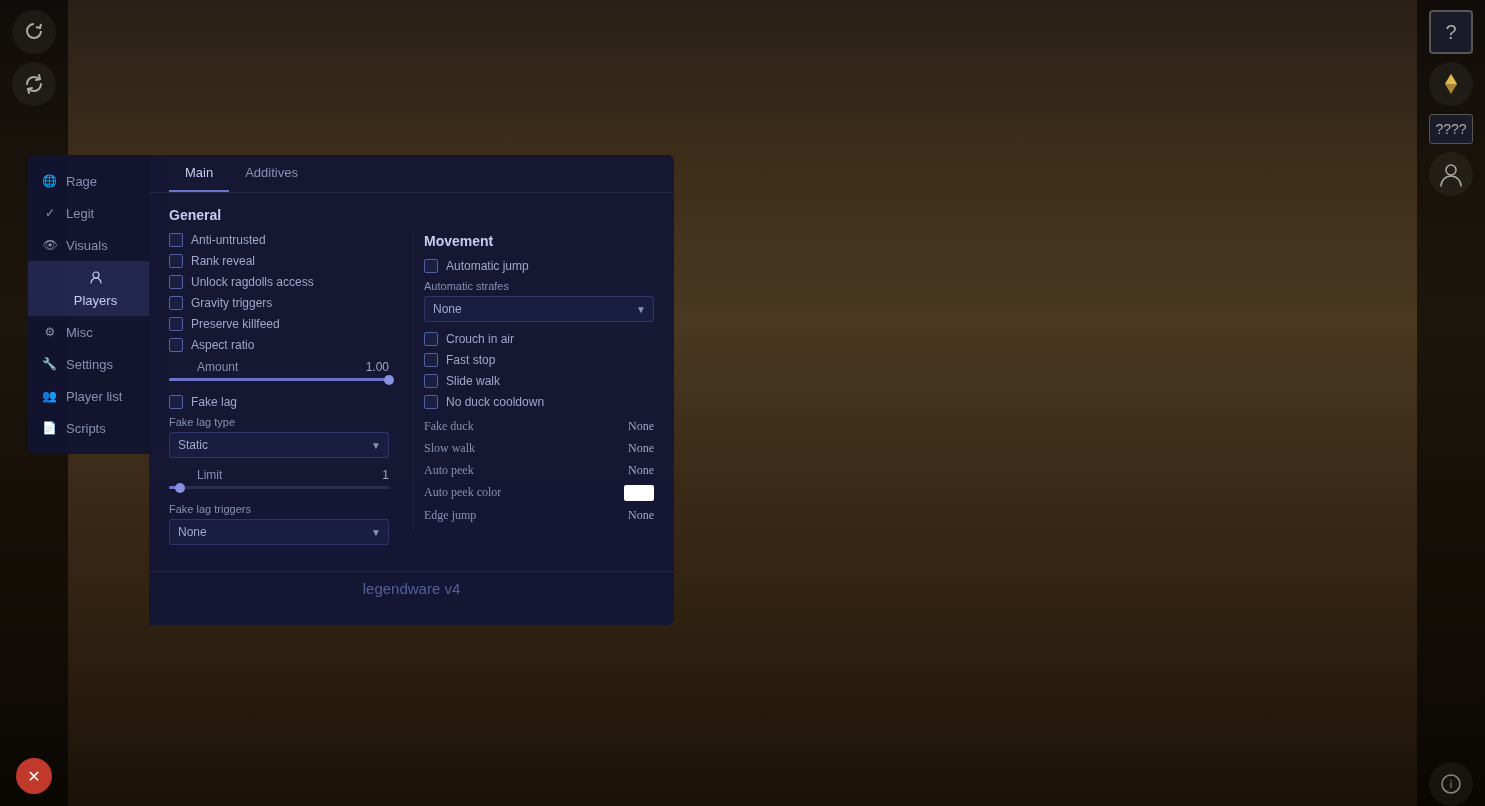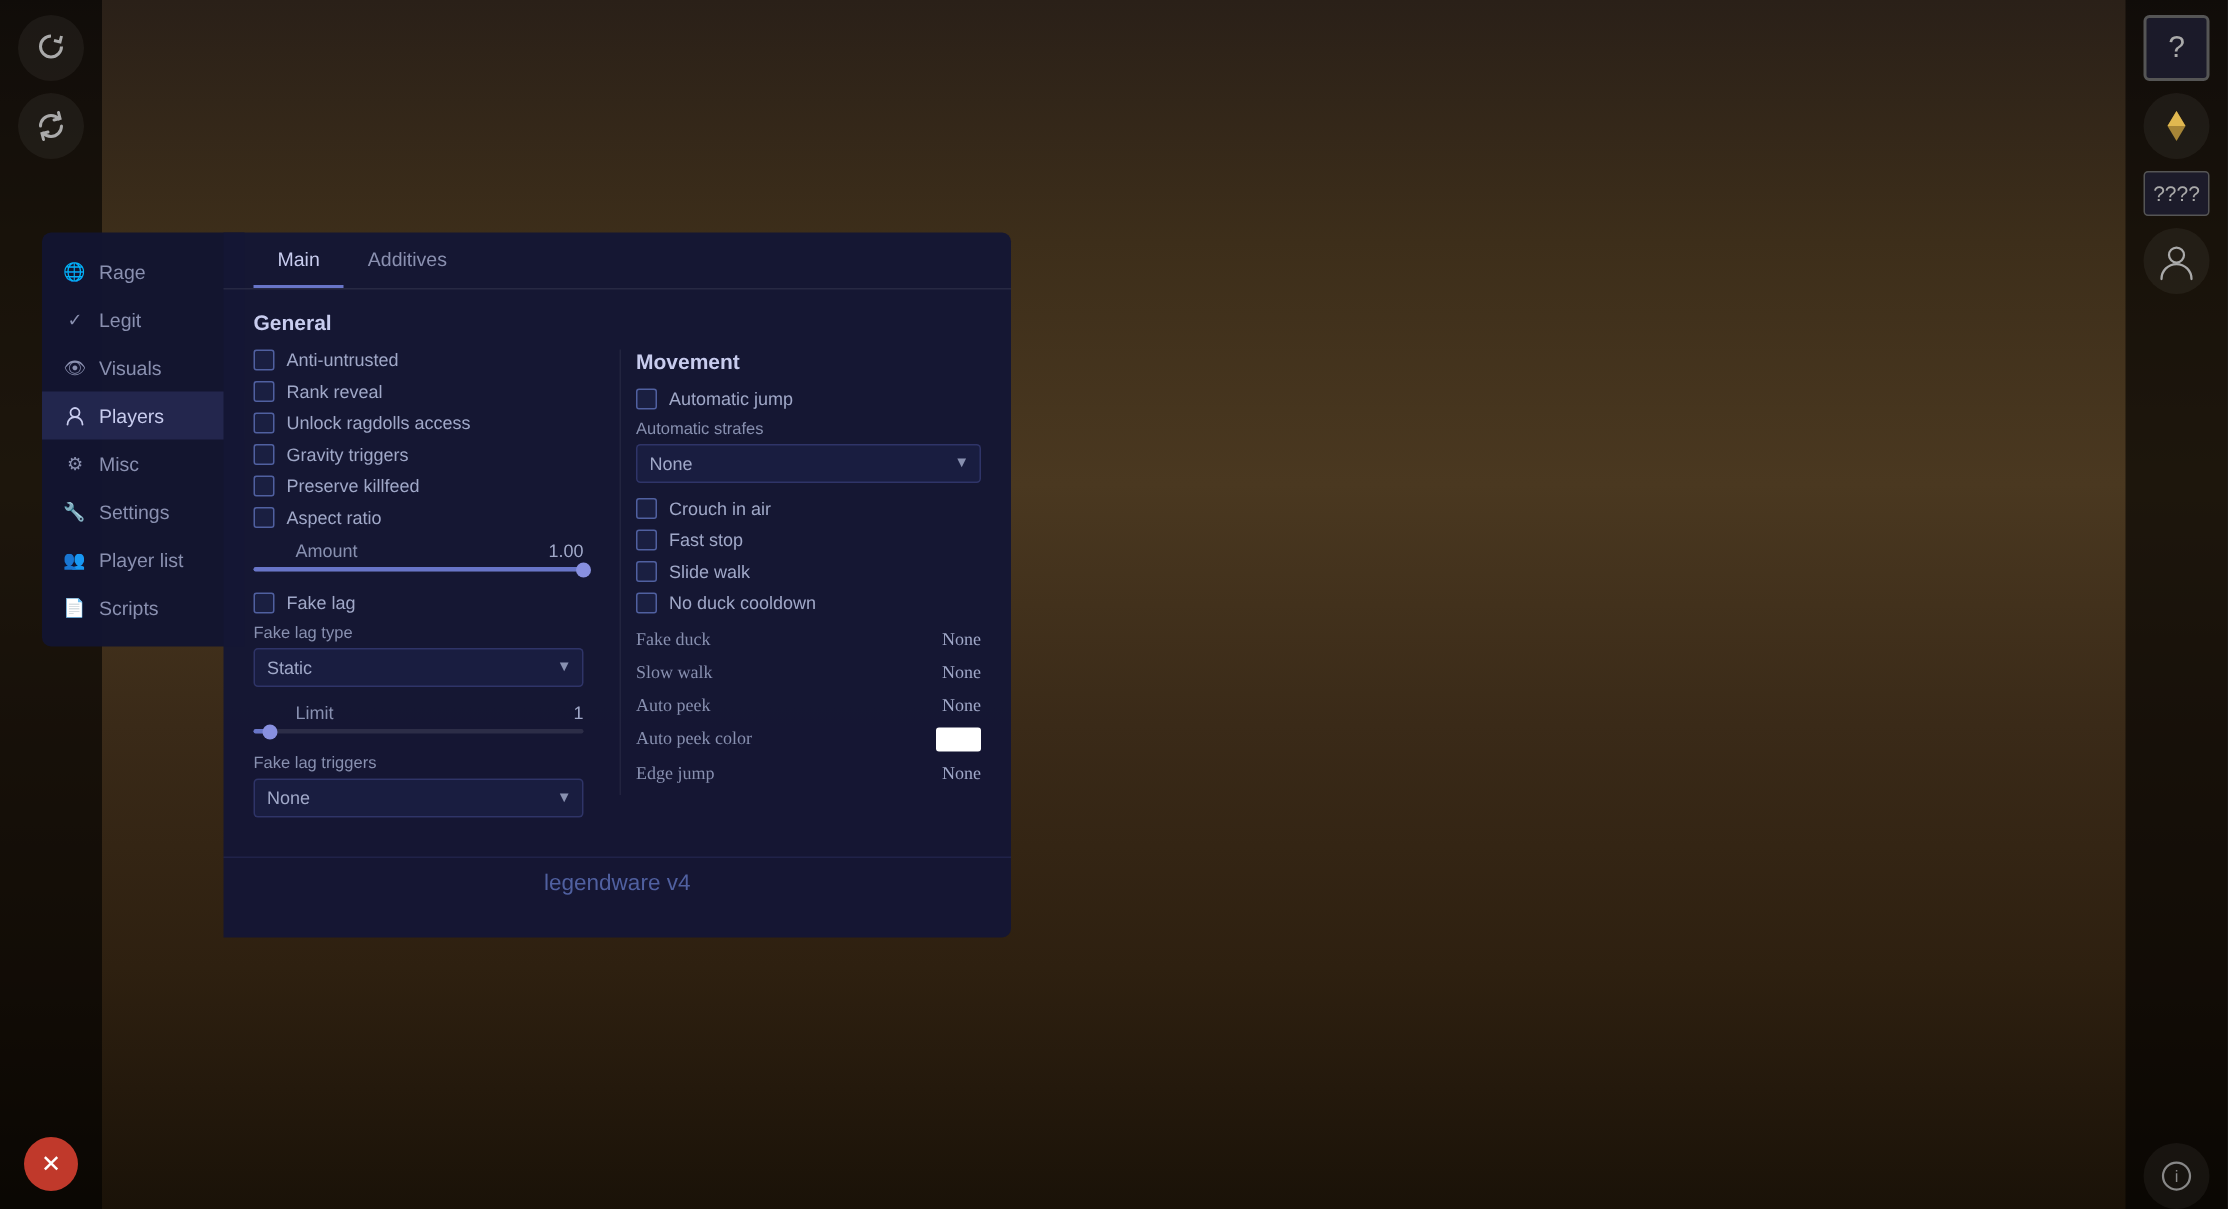--- a/index.html
+++ b/index.html
@@ -94,21 +94,21 @@
 
     .nav-item {
       display: flex;
       align-items: center;
       gap: 8px;
       padding: 8px 14px;
       cursor: pointer;
       color: #8a90b0;
       font-size: 13px;
     }
-    .nav-item.active { background: rgba(100, 110, 200, 0.2); color: #c8ccee; }
+    .nav-item.active { background: rgba(100, 110, 200, 0.2); color: #c8ccee; flex-direction: column; }
 
     .nav-icon {
       width: 16px;
       height: 16px;
       display: inline-flex;
       align-items: center;
       justify-content: center;
       font-size: 12px;
     }
 

